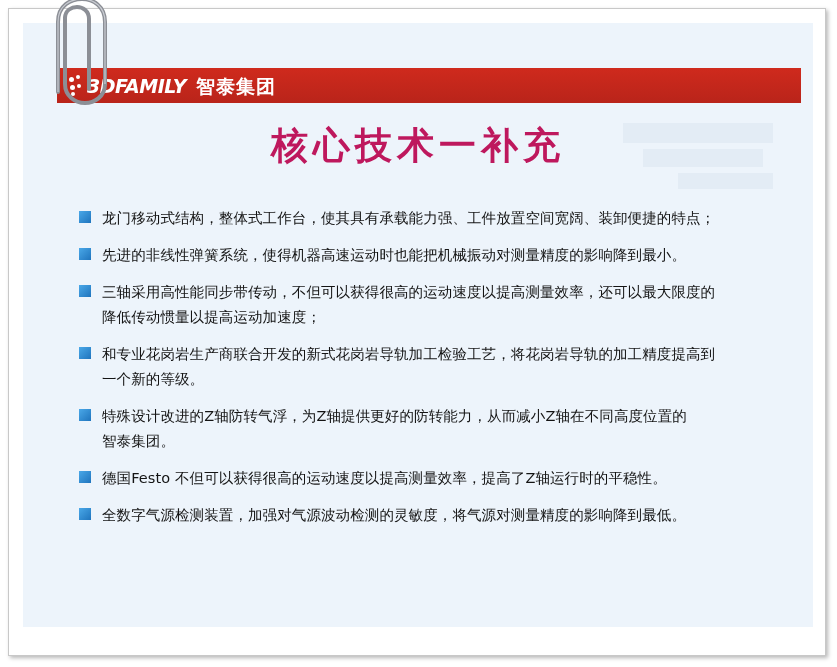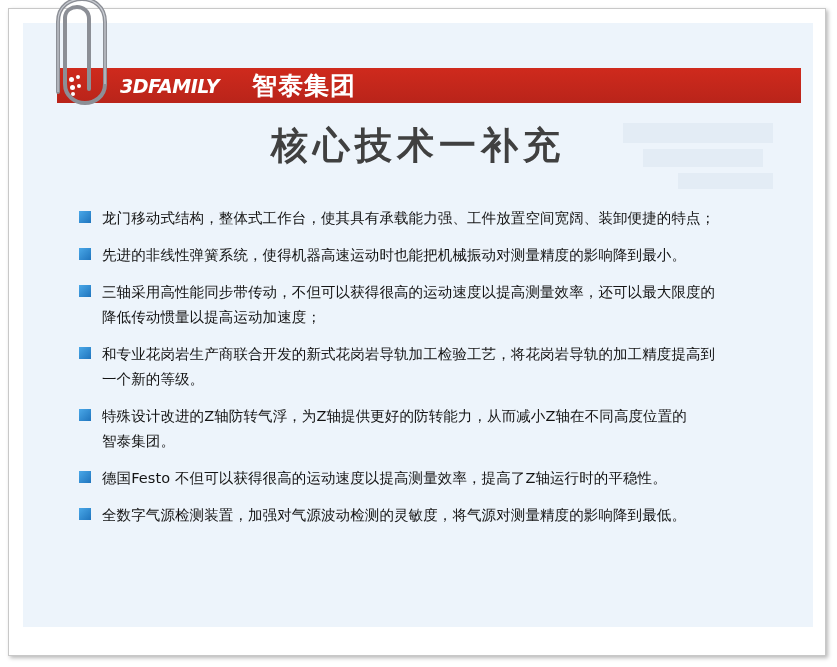--- a/index.html
+++ b/index.html
@@ -52,21 +52,20 @@
     overflow: hidden;
   }
 
   #logo-group {
     position: absolute;
     left: 12px;
     top: 4px;
     height: 27px;
     display: flex;
     align-items: center;
-    gap: 33px;
   }
   .logo-dots {
     position: relative;
     width: 16px;
     height: 22px;
     margin-right: 2px;
   }
   .logo-dots i {
     position: absolute;
     display: block;
@@ -85,36 +84,37 @@
     font-weight: bold;
     font-size: 19px;
     letter-spacing: -0.5px;
     line-height: 22px;
     font-style: italic;
   }
   #logo-cn {
     color: #ffffff;
     font-family: "DejaVu Sans", sans-serif;
     font-weight: bold;
-    font-size: 25px;
+    font-size: 19px;
     line-height: 22px;
+    margin-left: 10px;
     letter-spacing: 1px;
   }
 
   
   #slide-title {
     position: absolute;
     left: 0;
     top: 98px;
     width: 790px;
     text-align: center;
     font-family: "DejaVu Serif", serif;
     font-size: 37px;
     font-weight: bold;
-    color: #404040;
+    color: #be185d;
     letter-spacing: 5px;
   }
 
   
   .wm {
     position: absolute;
     background: #e3ecf5;
   }
   #wm1 { left: 600px; top: 100px; width: 150px; height: 20px; }
   #wm2 { left: 620px; top: 126px; width: 120px; height: 18px; }

